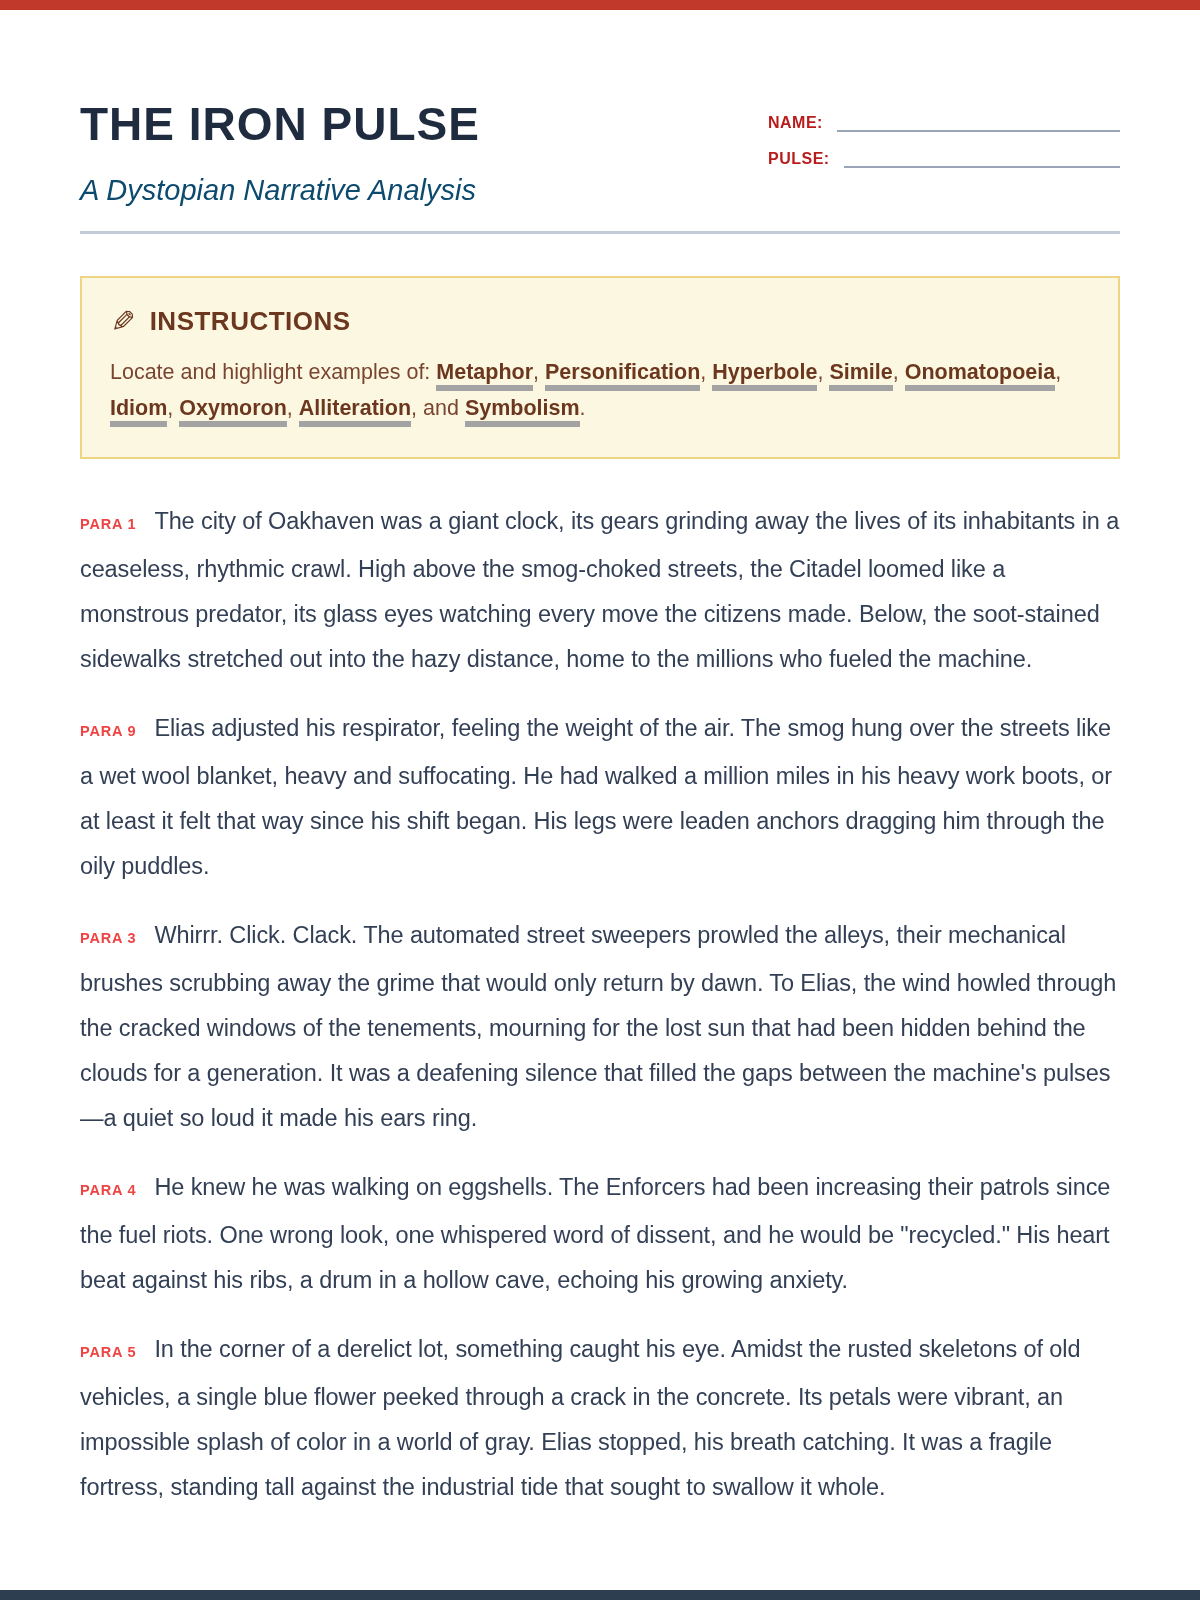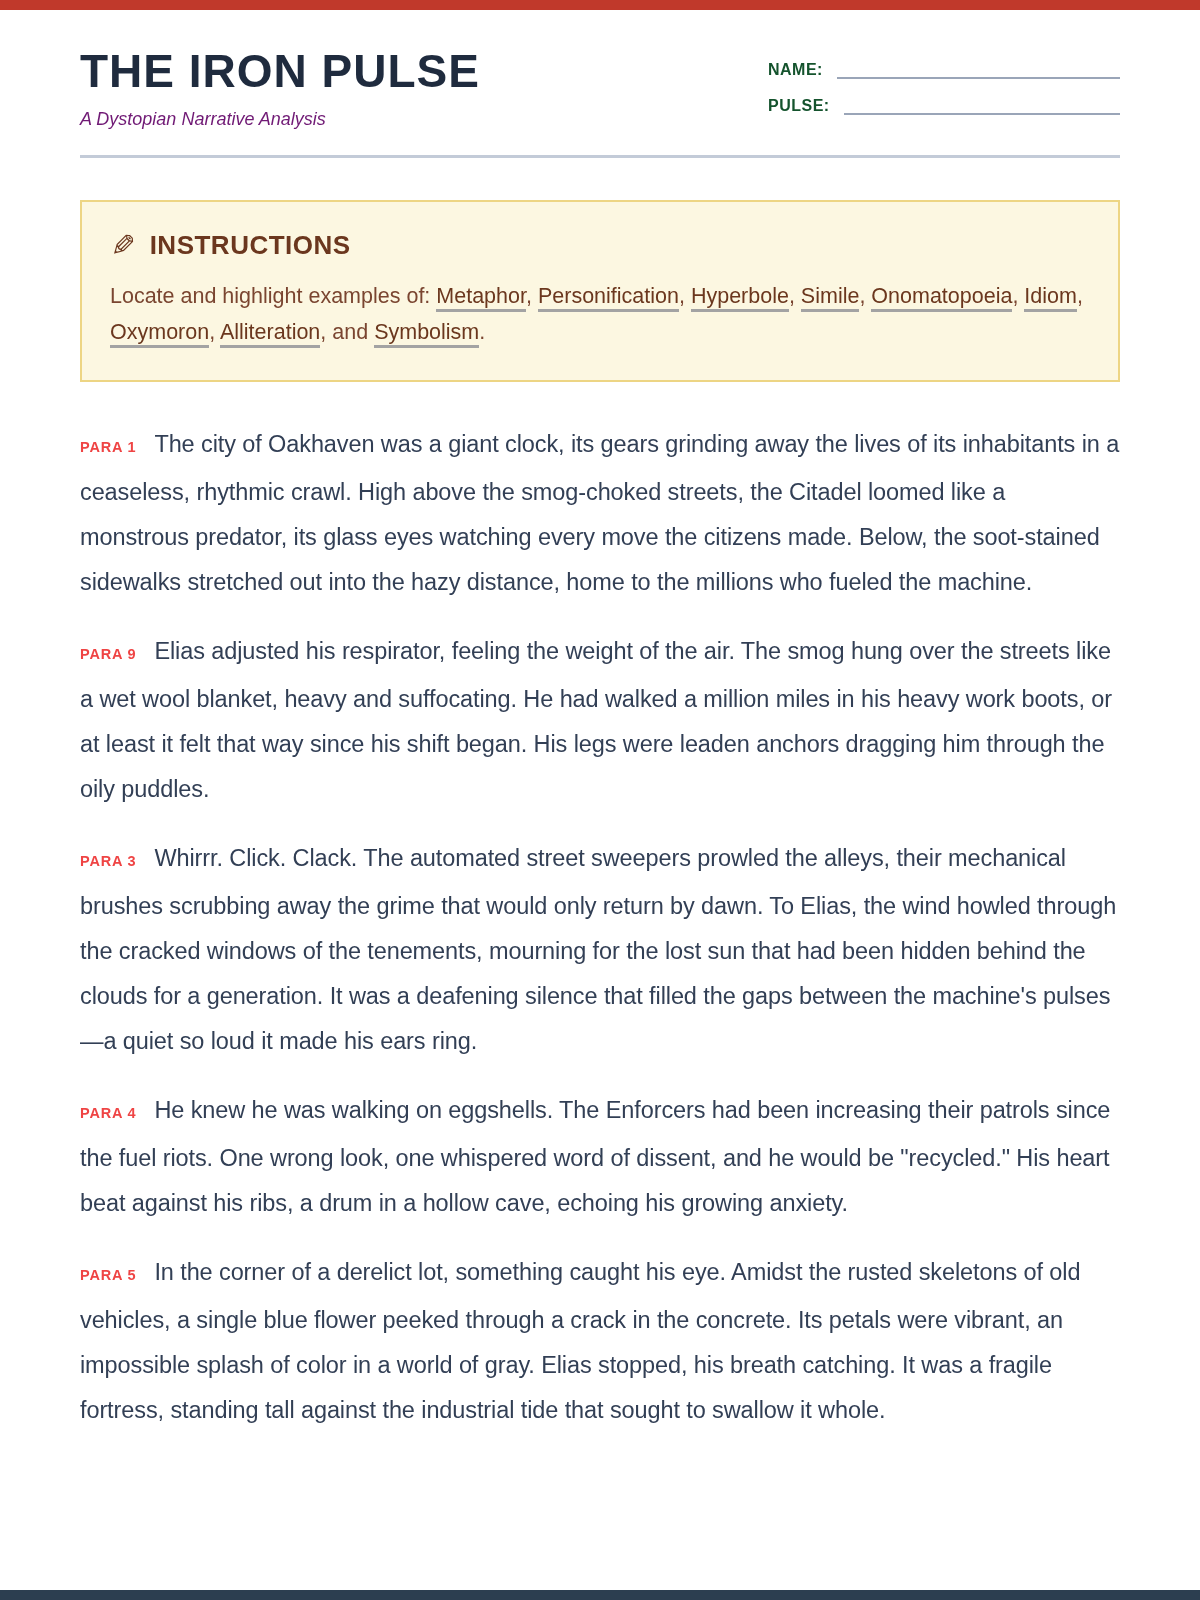--- a/index.html
+++ b/index.html
@@ -18,33 +18,33 @@
     position: absolute; top: 0; left: 0; right: 0;
     height: 10px; background: #C0392B;
   }
   .bottom-bar {
     position: absolute; bottom: 0; left: 0; right: 0;
     height: 10px; background: #2C3E50;
   }
   .content { padding: 0 80px; }
 
   
-  header { display: flex; justify-content: space-between; padding-top: 47px; }
+  header { display: flex; justify-content: space-between; padding-top: 100px; }
   .title {
     font-size: 46px; font-weight: 800; letter-spacing: 1px;
     color: #1F2B3E; line-height: 1.05;
   }
   .subtitle {
-    margin-top: 14px; font-style: italic;
-    font-size: 18px; color: #701a75;
+    margin-top: 26px; font-style: italic;
+    font-size: 29px; color: #0c4a6e;
   }
   .header-right { width: 352px; padding-top: 12px; }
   .field-row { display: flex; align-items: flex-end; margin-bottom: 16px; }
   .field-label {
-    font-size: 16px; font-weight: 700; color: #14532d;
+    font-size: 16px; font-weight: 700; color: #b91c1c;
     letter-spacing: 0.5px; margin-right: 14px;
   }
   .field-line { flex: 1; height: 20px; border-bottom: 2px solid #9AA5B8; }
 
   .rule { height: 3px; background: #C3CBD8; border: none; margin-top: 24px; }
 
   
   .instructions {
     margin-top: 42px;
     border: 2px solid #EDD584;
@@ -60,22 +60,22 @@
     display: inline-block;
     transform: scaleX(-1);
     font-size: 30px; font-weight: 400;
     margin-right: 14px; color: #6B371E;
   }
   .instr-body {
     margin-top: 15px;
     font-size: 21.5px; line-height: 1.68; color: #7A4530;
   }
   .term {
-    font-weight: 400; color: #6B371E;
-    border-bottom: 3px solid #a3a3a3;
+    font-weight: 700; color: #6B371E;
+    border-bottom: 6px solid #a3a3a3;
     padding-bottom: 1px;
   }
 
   
   main { margin-top: 40px; }
   .para {
     font-size: 23.5px; line-height: 45px; color: #323F55;
     letter-spacing: -0.1px;
     margin-bottom: 24px;
   }

